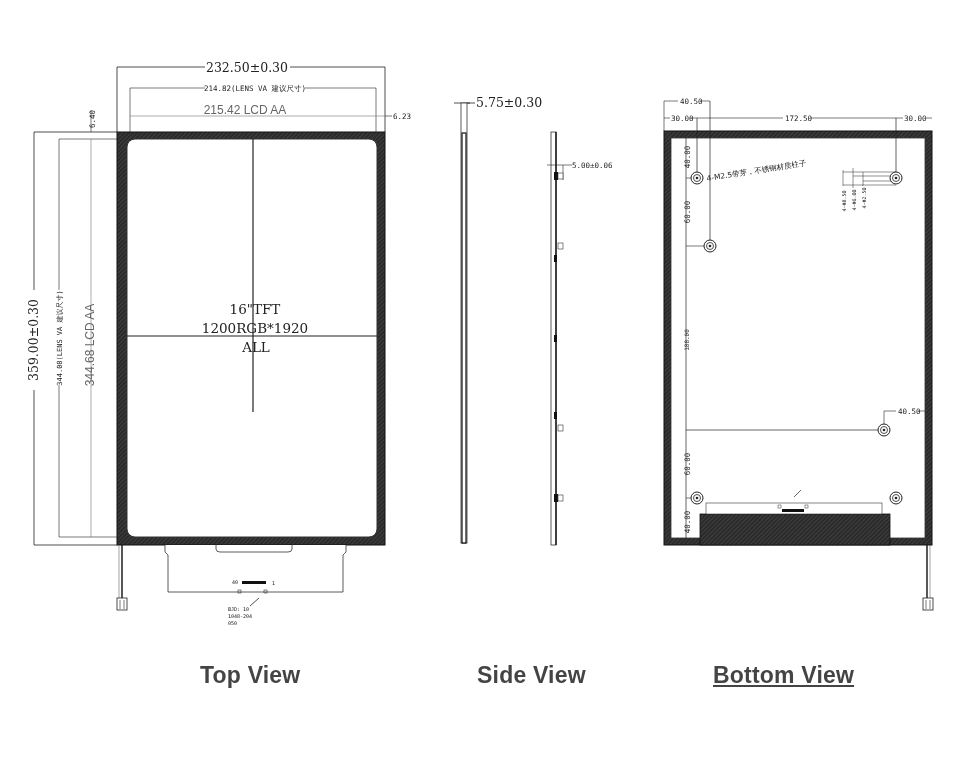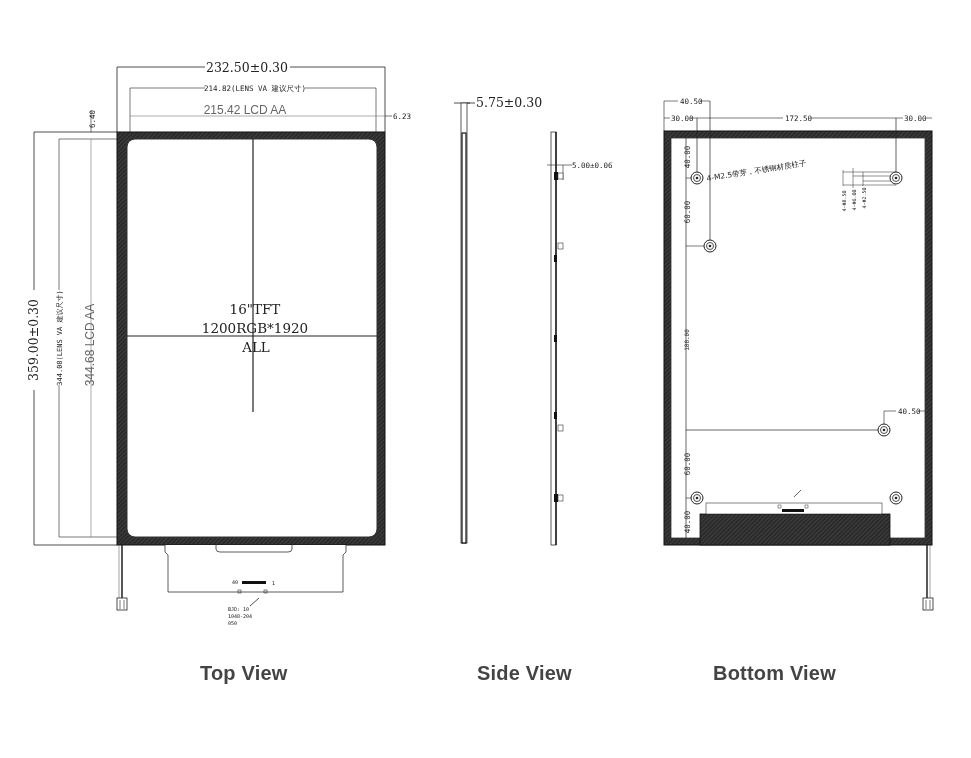--- a/index.html
+++ b/index.html
@@ -1,20 +1,20 @@
 <!DOCTYPE html>
 <html><head>
 <meta charset="utf-8">
 <style>
   html, body { margin:0; padding:0; background:#ffffff; }
   body { width:971px; height:758px; position:relative; overflow:hidden; font-family:"DejaVu Sans Mono", monospace; }
   svg#drawing { position:absolute; left:0; top:0; }
   .dim { font-family:"DejaVu Serif", serif; fill:#222; }
   .dimsm { font-family:"DejaVu Sans Mono", monospace; fill:#222; }
-  .caption { position:absolute; top:662px; font-family:"Liberation Sans", sans-serif; font-weight:bold; font-size:20px; color:#444444; letter-spacing:0.2px; }
+  .caption { position:absolute; top:662px; font-family:"Liberation Sans", sans-serif; font-weight:bold; font-size:23px; color:#444444; letter-spacing:0.2px; }
 </style>
 </head>
 <body>
 
 <svg id="drawing" width="971" height="758" viewBox="0 0 971 758" xmlns="http://www.w3.org/2000/svg">
   <defs>
     <pattern id="hatch" width="3" height="3" patternUnits="userSpaceOnUse" patternTransform="rotate(45)">
       <rect width="3" height="3" fill="#2a2a2a"></rect>
       <line x1="0" y1="0" x2="0" y2="3" stroke="#555" stroke-width="1"></line>
     </pattern>
@@ -202,13 +202,13 @@
   <text class="dimsm" x="0" y="0" font-size="7.5" text-anchor="middle" transform="translate(690,522) rotate(-90)">40.00</text>
   <text class="dimsm" x="898" y="414" font-size="7.5">40.50</text>
   <text class="dimsm" x="0" y="0" font-size="5" text-anchor="middle" transform="translate(846,201) rotate(-90)">4-Φ8.50</text>
   <text class="dimsm" x="0" y="0" font-size="5" text-anchor="middle" transform="translate(856,200) rotate(-90)">4-Φ6.00</text>
   <text class="dimsm" x="0" y="0" font-size="5" text-anchor="middle" transform="translate(866,198) rotate(-90)">4-Φ2.50</text>
   <text x="0" y="0" font-family="DejaVu Sans, sans-serif" font-size="7.5" fill="#222" transform="translate(707,181) rotate(-9)">4-M2.5带芽，不锈钢材质柱子</text>
 </svg>
 
 <div class="caption" style="left:200px;">Top View</div>
 <div class="caption" style="left:453px;margin-left:24px;">Side View</div>
-<div class="caption" style="left:713px;">Bottom View</div>
+<div class="caption" style="left:713px;text-decoration:underline;">Bottom View</div>
 
 </body></html>

